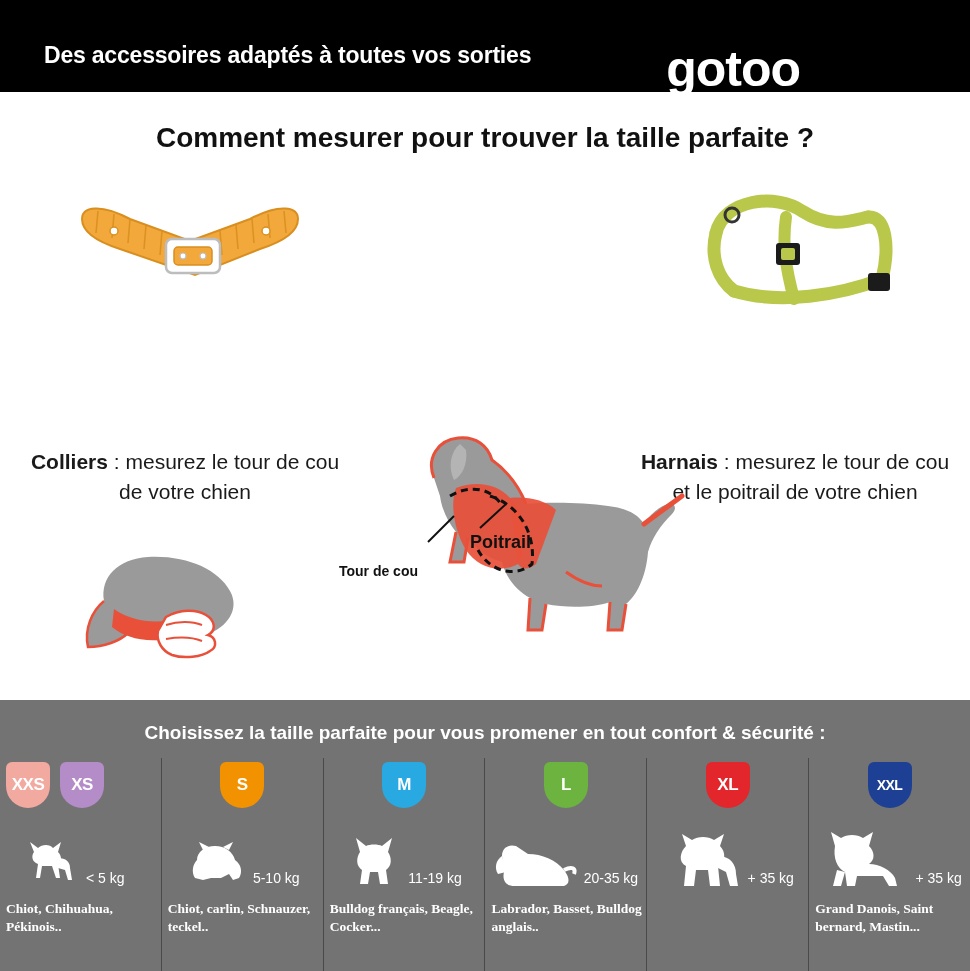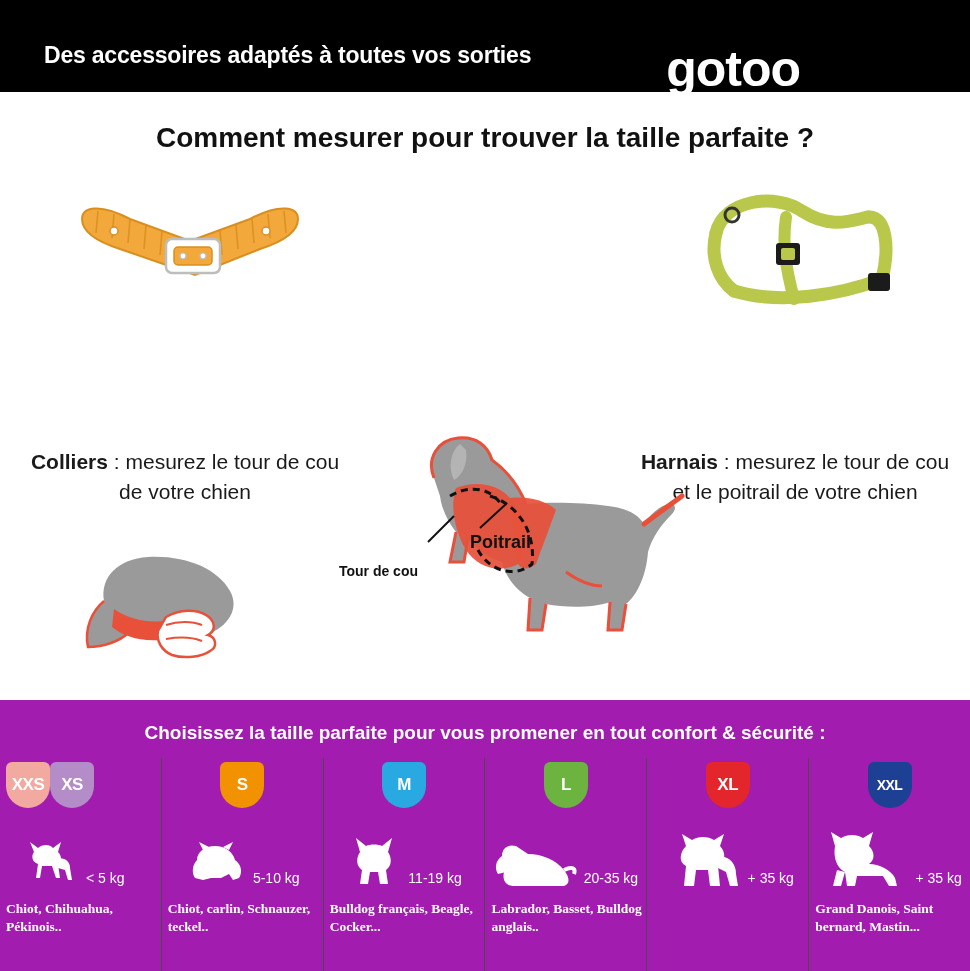--- a/index.html
+++ b/index.html
@@ -136,21 +136,21 @@
 
   svg { display: block; }
   .svg-abs { position: absolute; }
 
   
   .bottom {
     position: absolute;
     left: 0; top: 700px;
     width: 970px;
     height: 271px;
-    background: #a21caf;
+    background: #737373;
   }
   .bottom-title {
     position: absolute;
     left: 0; top: 22px;
     width: 970px;
     text-align: center;
     font-size: 19px;
     font-weight: bold;
     color: #ffffff;
   }
@@ -170,20 +170,21 @@
   }
   .size-col:last-child { border-right: none; }
 
   .badges {
     position: absolute;
     left: 0;
     top: 4px;
     width: 100%;
     display: flex;
     justify-content: center;
+    gap: 10px;
   }
   .badge {
     width: 44px;
     height: 46px;
     border-radius: 6px 6px 22px 22px;
     color: #ffffff;
     font-size: 17px;
     font-weight: bold;
     display: flex;
     align-items: center;

